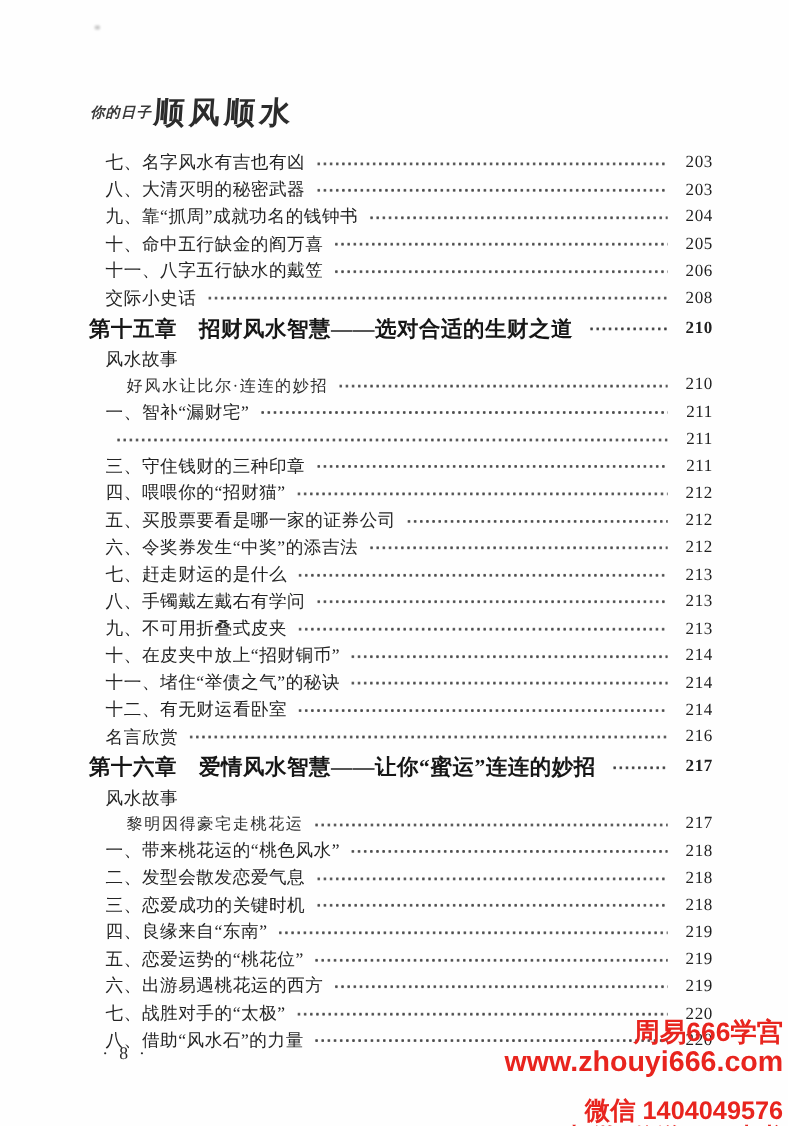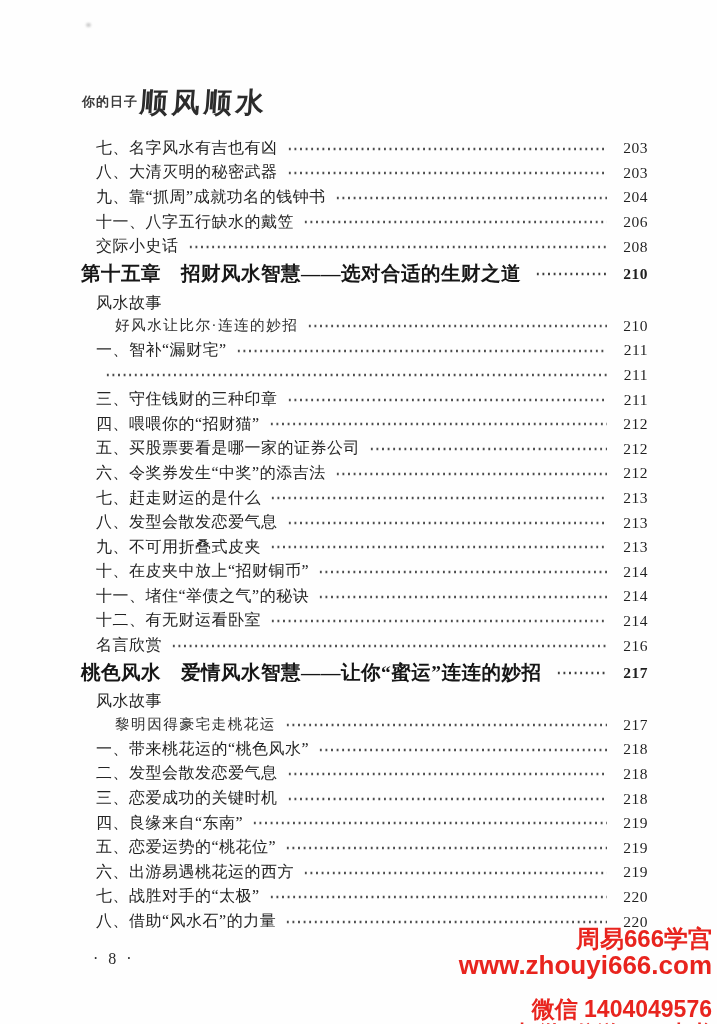--- a/index.html
+++ b/index.html
@@ -6,21 +6,21 @@
   .page{
     position:relative;
     width:717px;height:1024px;
     background:#fefefe;
     overflow:hidden;
     font-family:"Liberation Serif","DejaVu Serif",serif;
     color:#242424;
   }
   
   .logo{position:absolute;left:82px;top:84px;white-space:nowrap;}
-  .logo-pre{font-size:13px;font-weight:700;letter-spacing:1px;color:#3a3a3a;vertical-align:6px;}
+  .logo-pre{font-size:13px;font-weight:700;letter-spacing:1px;color:#3a3a3a;vertical-align:6px;font-style:italic;}
   .logo-main{
     font-size:28px;font-weight:600;color:#2c2c2c;
     letter-spacing:4px;margin-left:2px;
     transform:skewX(-4deg);display:inline-block;
   }
   
   .speck{position:absolute;left:86px;top:23px;width:5px;height:4px;background:#c9c9c9;border-radius:50%;filter:blur(1px);}
   
   .toc{position:absolute;left:81px;right:69px;top:136px;}
   .row{display:flex;align-items:center;height:24.6px;font-size:16px;}
@@ -76,20 +76,25 @@
       <span class="t">八、大清灭明的秘密武器</span>
       <span class="leader"></span>
       <span class="pg">203</span>
     </div>
     <div class="row item">
       <span class="t">九、靠“抓周”成就功名的钱钟书</span>
       <span class="leader"></span>
       <span class="pg">204</span>
     </div>
     <div class="row item">
+      <span class="t">十、命中五行缺金的阎万喜</span>
+      <span class="leader"></span>
+      <span class="pg">205</span>
+    </div>
+    <div class="row item">
       <span class="t">十一、八字五行缺水的戴笠</span>
       <span class="leader"></span>
       <span class="pg">206</span>
     </div>
     <div class="row item">
       <span class="t">交际小史话</span>
       <span class="leader"></span>
       <span class="pg">208</span>
     </div>
 
@@ -135,21 +140,21 @@
       <span class="t">六、令奖券发生“中奖”的添吉法</span>
       <span class="leader"></span>
       <span class="pg">212</span>
     </div>
     <div class="row item">
       <span class="t">七、赶走财运的是什么</span>
       <span class="leader"></span>
       <span class="pg">213</span>
     </div>
     <div class="row item">
-      <span class="t">八、发型会散发恋爱气息</span>
+      <span class="t">八、手镯戴左戴右有学问</span>
       <span class="leader"></span>
       <span class="pg">213</span>
     </div>
     <div class="row item">
       <span class="t">九、不可用折叠式皮夹</span>
       <span class="leader"></span>
       <span class="pg">213</span>
     </div>
     <div class="row item">
       <span class="t">十、在皮夹中放上“招财铜币”</span>
@@ -166,21 +171,21 @@
       <span class="leader"></span>
       <span class="pg">214</span>
     </div>
     <div class="row item">
       <span class="t">名言欣赏</span>
       <span class="leader"></span>
       <span class="pg">216</span>
     </div>
 
     <div class="row chapter">
-      <span class="t">桃色风水　爱情风水智慧——让你“蜜运”连连的妙招</span>
+      <span class="t">第十六章　爱情风水智慧——让你“蜜运”连连的妙招</span>
       <span class="leader"></span>
       <span class="pg">217</span>
     </div>
 
     <div class="row sub">
       <span class="t">风水故事</span>
     </div>
     <div class="row story">
       <span class="t">黎明因得豪宅走桃花运</span>
       <span class="leader"></span>

